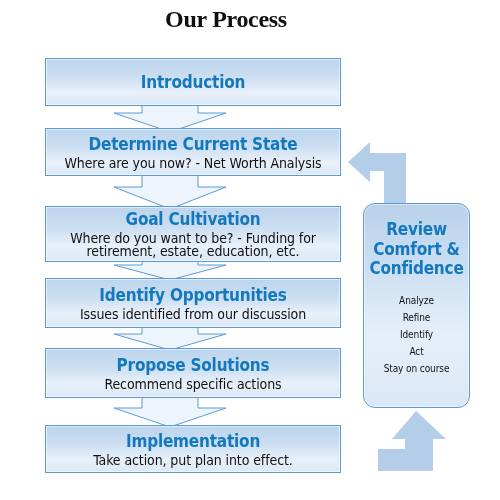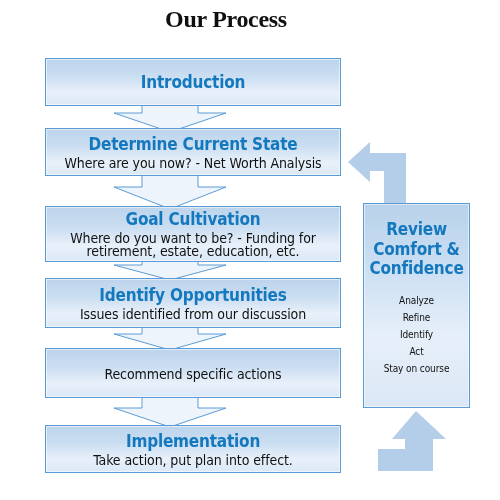--- a/index.html
+++ b/index.html
@@ -142,29 +142,30 @@
     <div class="heading">Goal Cultivation</div>
     <div class="sub">Where do you want to be? - Funding for retirement, estate, education, etc.</div>
   </div>
 
   <div class="pbox" style="left:45px; top:278px; width:296px; height:50px;">
     <div class="heading">Identify Opportunities</div>
     <div class="sub">Issues identified from our discussion</div>
   </div>
 
   <div class="pbox" style="left:45px; top:348px; width:296px; height:50px;">
+    <div class="heading">Propose Solutions</div>
     <div class="sub">Recommend specific actions</div>
   </div>
 
   <div class="pbox" style="left:45px; top:425px; width:296px; height:48px;">
     <div class="heading">Implementation</div>
     <div class="sub">Take action, put plan into effect.</div>
   </div>
 
-  <div class="rbox" style="left:363px; top:203px; width:107px; height:205px;">
+  <div class="rbox" style="left:363px; top:203px; width:107px; height:205px;border-radius:12px;">
     <div class="heading">Review</div>
     <div class="heading">Comfort &amp;</div>
     <div class="heading">Confidence</div>
     <div class="rlist">
       <div>Analyze</div>
       <div>Refine</div>
       <div>Identify</div>
       <div>Act</div>
       <div>Stay on course</div>
     </div>

